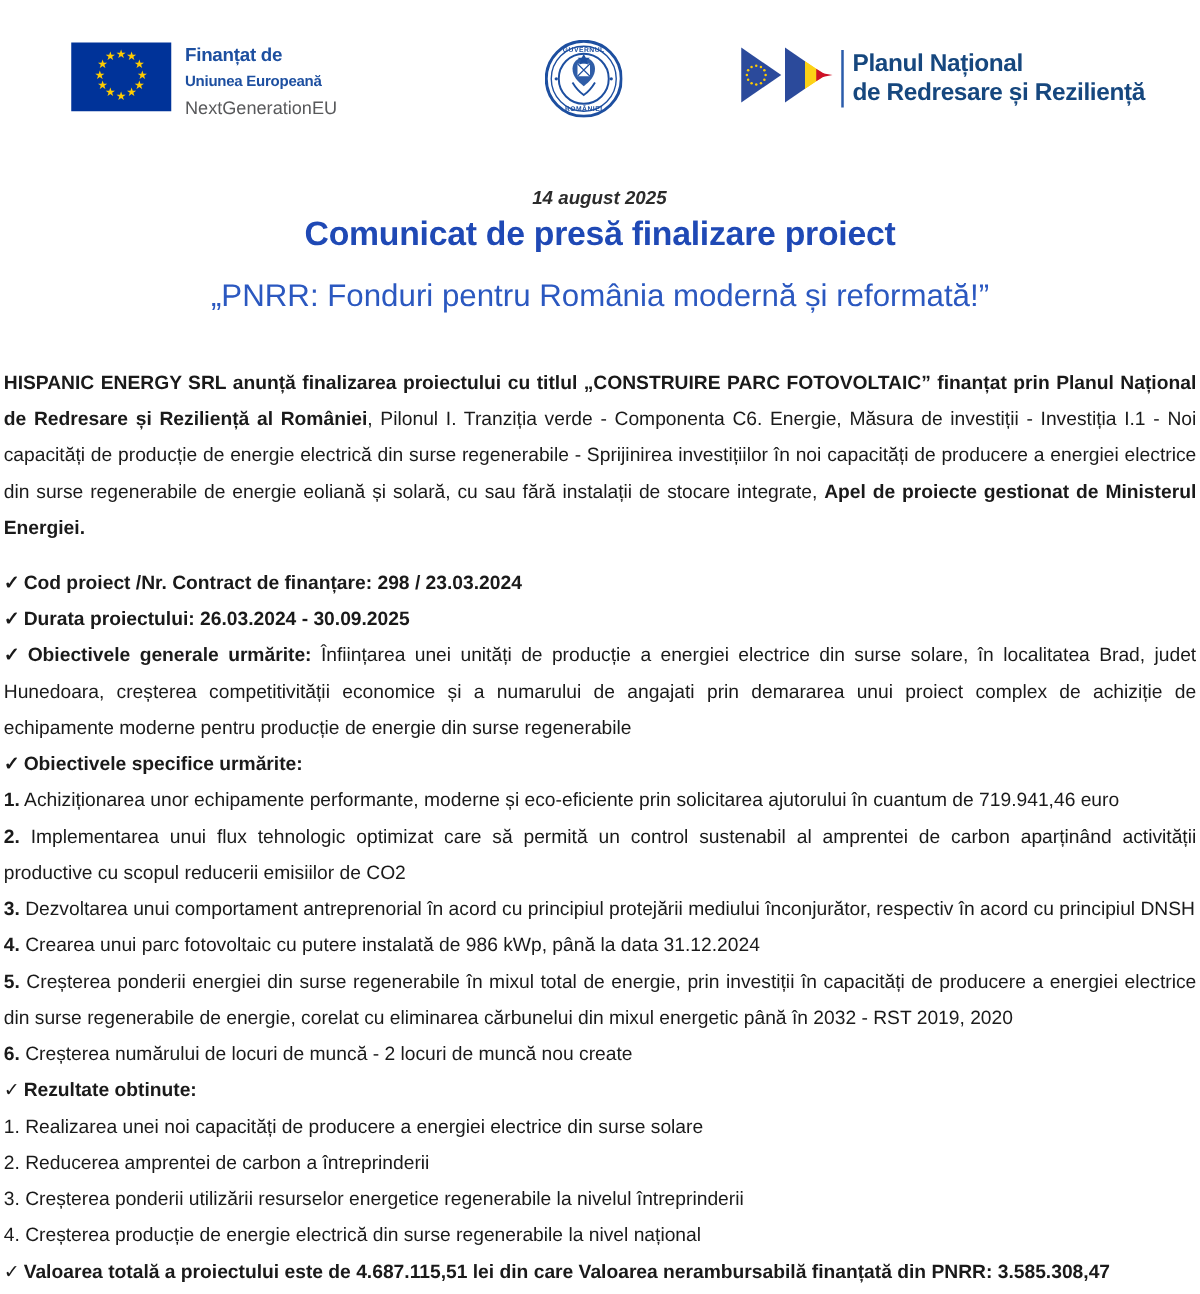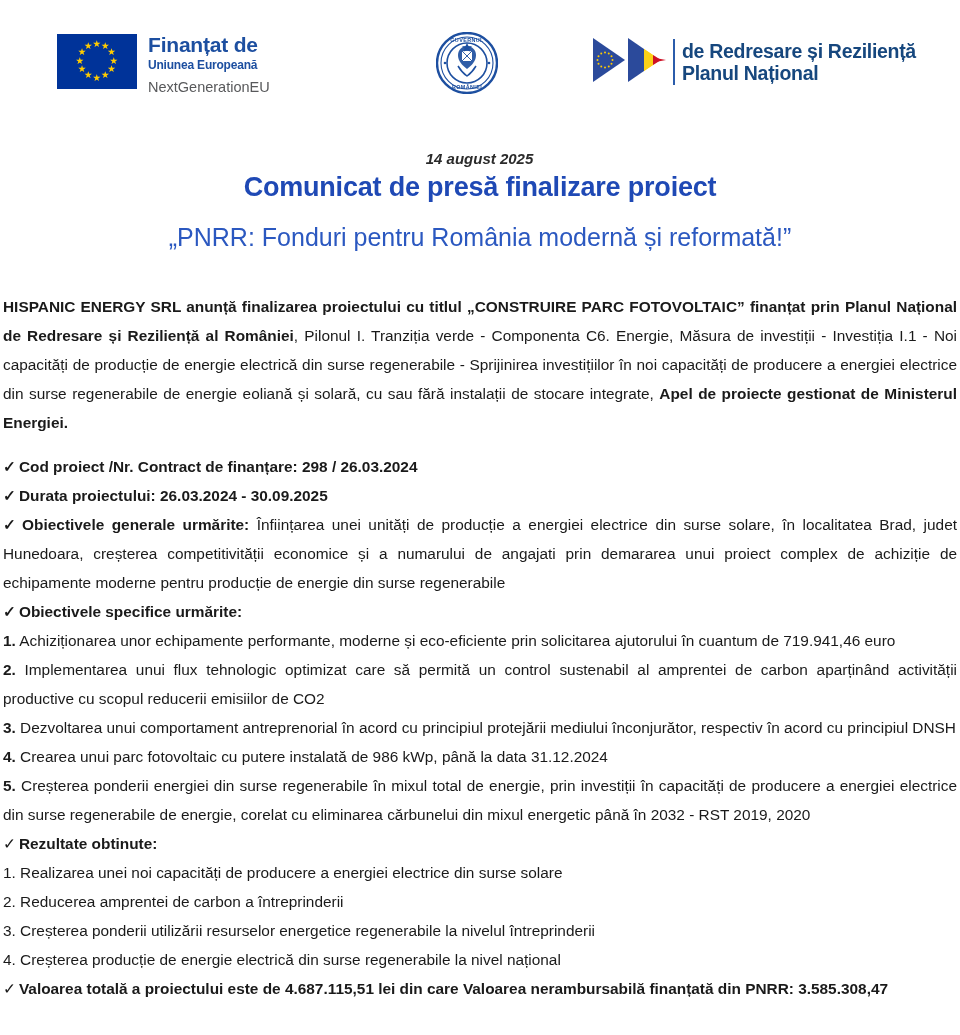--- a/index.html
+++ b/index.html
@@ -42,21 +42,21 @@
     position: relative;
     flex: none;
   }
   .eu-text {
     margin-left: 11px;
     padding-top: 1px;
   }
   .eu-text .line1 {
     color: #1d4fa0;
     font-weight: bold;
-    font-size: 21px;
+    font-size: 15px;
     line-height: 20px;
     letter-spacing: -0.2px;
   }
   .eu-text .line2 {
     color: #1d4fa0;
     font-weight: bold;
     font-size: 12px;
     line-height: 20px;
     letter-spacing: -0.2px;
   }
@@ -222,50 +222,51 @@
 
           <path d="M36 2 L52 13 L52 35 L36 46 Z" fill="#2b4a9b"></path>
           <path d="M52 13 L66 22.5 L66 25.5 L52 35 Z" fill="#FCD116"></path>
           <path d="M66 22.5 L74 24 L66 25.5 Z" fill="#CE1126"></path>
           <path d="M52 13 L61 19 L61 29 L52 35 Z" fill="#FCD116"></path>
           <path d="M61 19 L69 24 L61 29 Z" fill="#CE1126"></path>
         </svg>
       </div>
       <div class="pnrr-divider"></div>
       <div class="pnrr-text">
+        <div>Planul Național</div>
         <div>de Redresare și Reziliență</div>
-        <div>Planul Național</div>
       </div>
     </div>
   </div>
 
   <div class="doc-date">14 august 2025</div>
 
   <div class="doc-title">Comunicat de presă finalizare proiect</div>
   <div class="doc-subtitle">„PNRR: Fonduri pentru România modernă și reformată!”</div>
 
   <div class="body-block">
 
     <p class="para">
       <b>HISPANIC ENERGY SRL anunță finalizarea proiectului cu titlul „CONSTRUIRE PARC FOTOVOLTAIC” finanțat prin Planul Național de Redresare și Reziliență al României</b><span>, Pilonul I. Tranziția verde - Componenta C6. Energie, Măsura de investiții - Investiția I.1 - Noi capacități de producție de energie electrică din surse regenerabile - Sprijinirea investițiilor în noi capacități de producere a energiei electrice din surse regenerabile de energie eoliană și solară, cu sau fără instalații de stocare integrate, </span><b>Apel de proiecte gestionat de Ministerul Energiei.</b>
     </p>
 
     <div id="facts-list">
-        <p class="line"><b class="check">✓</b><b>Cod proiect /Nr. Contract de finanțare: 298 / 26.03.2024</b></p>
+        <p class="line"><b class="check">✓</b><b>Cod proiect /Nr. Contract de finanțare: 298 / 23.03.2024</b></p>
         <p class="line"><b class="check">✓</b><b>Durata proiectului: 26.03.2024 - 30.09.2025</b></p>
         <p class="line"><b class="check">✓</b><b>Obiectivele generale urmărite:</b><span> Înființarea unei unități de producție a energiei electrice din surse solare, în localitatea Brad, judet Hunedoara, creșterea competitivității economice și a numarului de angajati prin demararea unui proiect complex de achiziție de echipamente moderne pentru producție de energie din surse regenerabile</span></p>
         <p class="line"><b class="check">✓</b><b>Obiectivele specifice urmărite:</b></p>
       </div>
 
     <div id="specific-objectives-list">
         <p class="line"><b>1.</b><span> Achiziționarea unor echipamente performante, moderne și eco-eficiente prin solicitarea ajutorului în cuantum de 719.941,46 euro</span></p>
         <p class="line"><b>2.</b><span> Implementarea unui flux tehnologic optimizat care să permită un control sustenabil al amprentei de carbon aparținând activității productive cu scopul reducerii emisiilor de CO2</span></p>
         <p class="line"><b>3.</b><span> Dezvoltarea unui comportament antreprenorial în acord cu principiul protejării mediului înconjurător, respectiv în acord cu principiul DNSH</span></p>
         <p class="line"><b>4.</b><span> Crearea unui parc fotovoltaic cu putere instalată de 986 kWp, până la data 31.12.2024</span></p>
         <p class="line"><b>5.</b><span> Creșterea ponderii energiei din surse regenerabile în mixul total de energie, prin investiții în capacități de producere a energiei electrice din surse regenerabile de energie, corelat cu eliminarea cărbunelui din mixul energetic până în 2032 - RST 2019, 2020</span></p>
+        <p class="line"><b>6.</b><span> Creșterea numărului de locuri de muncă - 2 locuri de muncă nou create</span></p>
       </div>
 
     <p class="line">
       <b><span class="check">✓</span><span>Rezultate obtinute:</span></b>
     </p>
 
     <div id="results-list">
         <p class="line"><span>1.</span><span> Realizarea unei noi capacități de producere a energiei electrice din surse solare</span></p>
         <p class="line"><span>2.</span><span> Reducerea amprentei de carbon a întreprinderii</span></p>
         <p class="line"><span>3.</span><span> Creșterea ponderii utilizării resurselor energetice regenerabile la nivelul întreprinderii</span></p>

